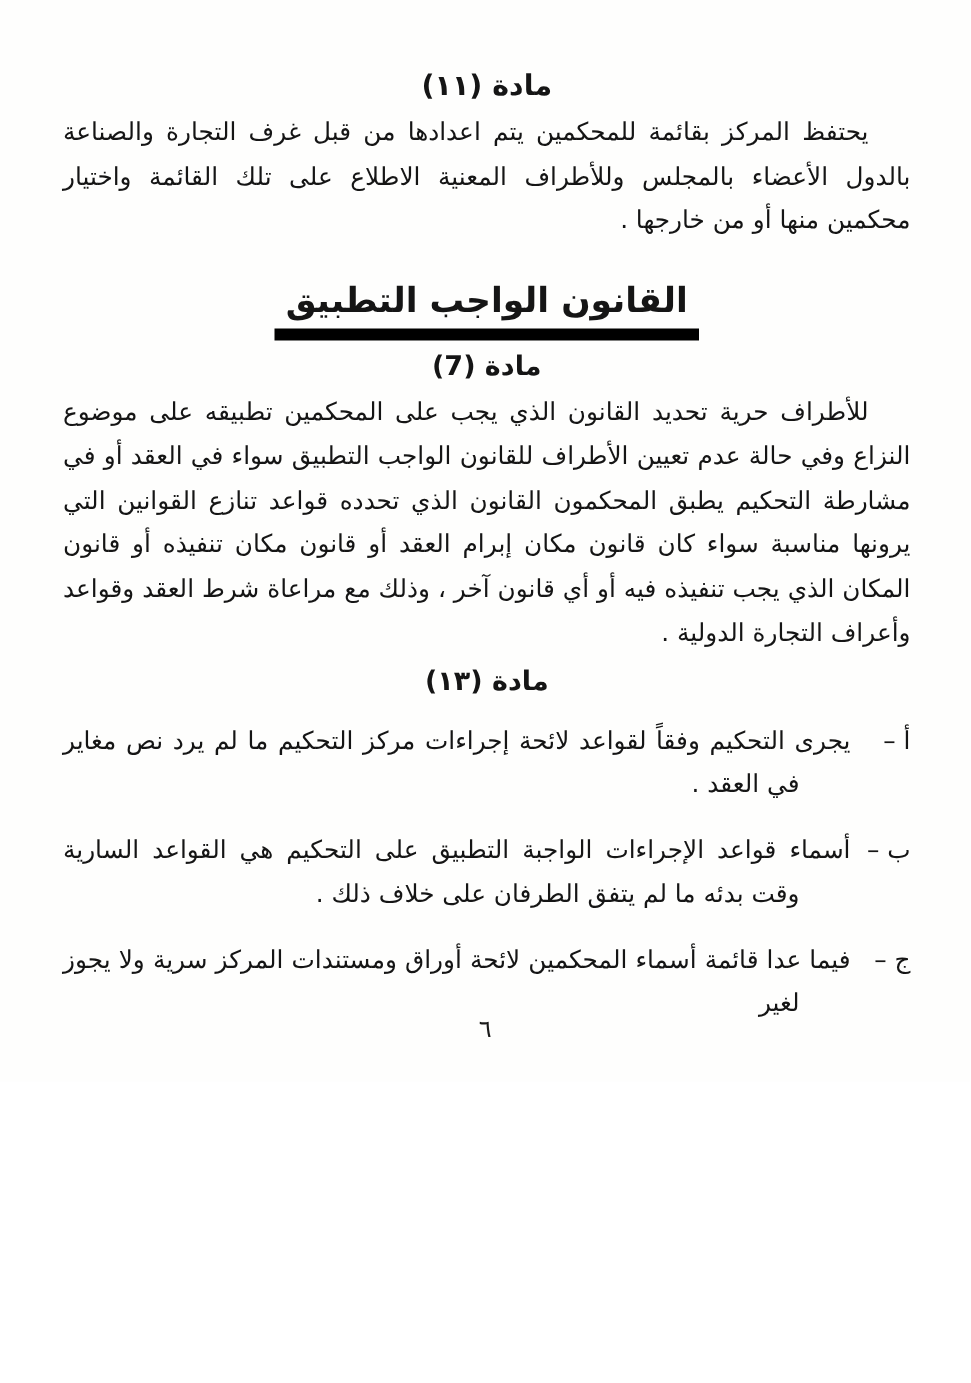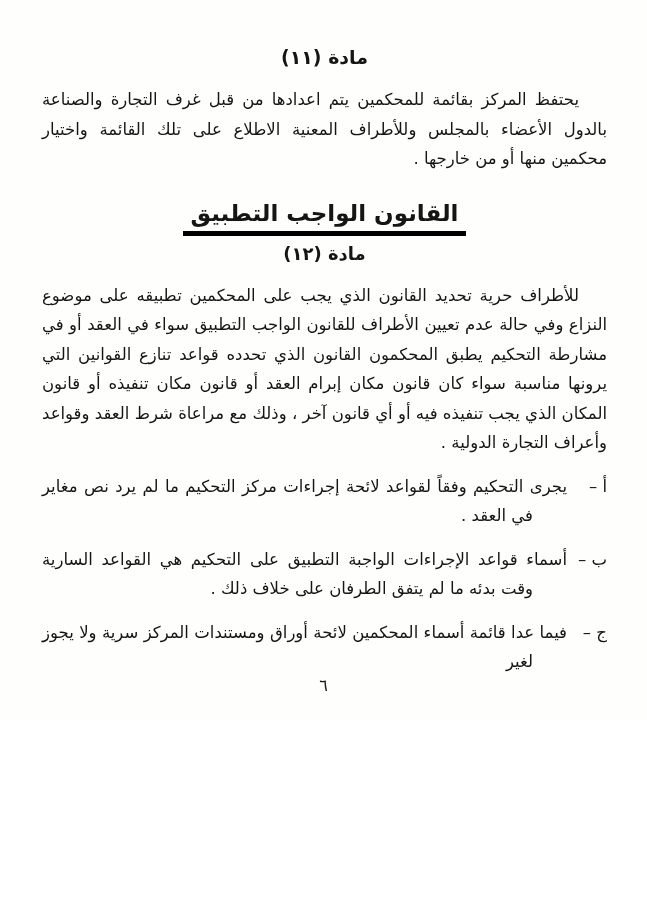--- a/index.html
+++ b/index.html
@@ -20,33 +20,33 @@
   .article-heading {
     text-align: center;
     font-weight: bold;
     font-size: 19px;
     letter-spacing: 0.5px;
   }
   .para {
     font-size: 16.5px;
     line-height: 29.5px;
     text-align: justify;
-    margin-top: 17px;
+    margin-top: 5px;
   }
   .para.indent { text-indent: 28px; }
   .section-title-wrap {
     text-align: center;
     margin-top: 26px;
   }
   .section-title {
     display: inline-block;
     font-weight: bold;
     font-size: 23px;
     padding: 0 8px 5px 8px;
-    border-bottom: 5px solid #000000;
+    border-bottom: 8px solid #000000;
   }
   .sub-article-heading {
     text-align: center;
     font-weight: bold;
     font-size: 18px;
     margin-top: 7px;
   }
   .clause-list { margin-top: 10px; }
   .clause {
     display: flex;
@@ -80,25 +80,26 @@
 
   <div class="article-heading">مادة (١١)</div>
 
   <p class="para indent">يحتفظ المركز بقائمة للمحكمين يتم اعدادها من قبل غرف التجارة والصناعة بالدول الأعضاء بالمجلس وللأطراف المعنية الاطلاع على تلك القائمة واختيار محكمين منها أو من خارجها .</p>
 
 
   <div class="section-title-wrap">
     <span class="section-title">القانون الواجب التطبيق</span>
   </div>
 
-  <div class="sub-article-heading">مادة (١٢)</div>
+  <div class="sub-article-heading">مادة (7)</div>
 
   <p class="para indent">للأطراف حرية تحديد القانون الذي يجب على المحكمين تطبيقه على موضوع النزاع وفي حالة عدم تعيين الأطراف للقانون الواجب التطبيق سواء في العقد أو في مشارطة التحكيم يطبق المحكمون القانون الذي تحدده قواعد تنازع القوانين التي يرونها مناسبة سواء كان قانون مكان إبرام العقد أو قانون مكان تنفيذه أو قانون المكان الذي يجب تنفيذه فيه أو أي قانون آخر ، وذلك مع مراعاة شرط العقد وقواعد وأعراف التجارة الدولية .</p>
 
 
+  <div class="sub-article-heading">مادة (١٣)</div>
 
   <div class="clause-list">
 
     <div class="clause">
       <span class="clause-marker">أ –</span>
       <span class="clause-text">يجرى التحكيم وفقاً لقواعد لائحة إجراءات مركز التحكيم ما لم يرد نص مغاير في العقد .</span>
     </div>
 
     <div class="clause">
       <span class="clause-marker">ب –</span>

